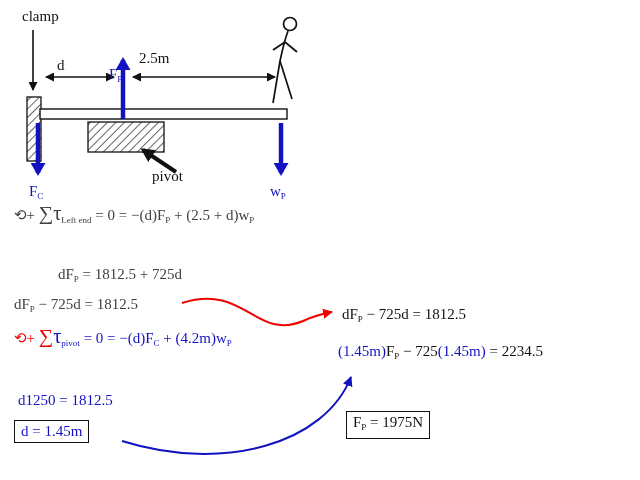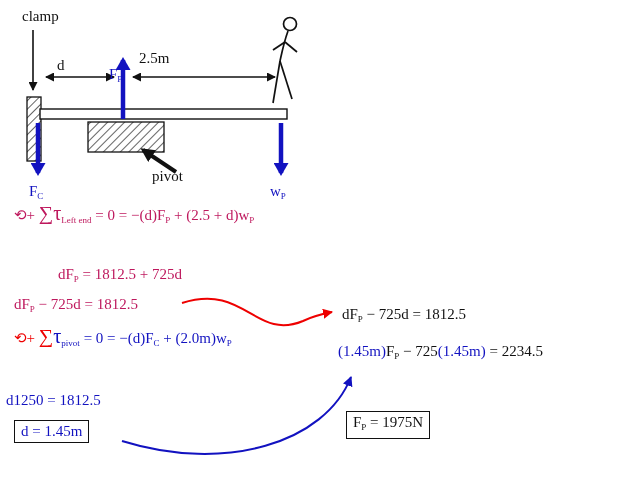--- a/index.html
+++ b/index.html
@@ -2,21 +2,21 @@
 <html><head>
 <meta charset="utf-8">
 <style>
   html,body{margin:0;padding:0;background:#fff;}
   .stage{
     position:relative;width:640px;height:471px;background:#fff;overflow:hidden;
     font-family:Liberation Serif, serif;color:#111;padding-left:41px;
   }
   .overlay{position:absolute;left:0;top:0;}
   .lbl,.eq{position:absolute;white-space:nowrap;font-size:15px;line-height:20px;}
-  .red{color:#be185d;}
+  .red{color:#404040;}
   .blue{color:#1212c0;}
   .black{color:#111;}
   .sub{font-size:0.6em;vertical-align:-0.30em;}
   .big{font-size:1.35em;line-height:1;}
   .boxed{border:1.4px solid #111;padding:0 6px 1px 6px;}
 </style>
 </head>
 <body>
 
 <div class="stage">
@@ -82,21 +82,21 @@
   <div class="lbl black" style="left:57px;top:55px;">d</div>
   <div class="lbl blue" style="left:109px;top:32px;margin-top:32px;"><span>F</span><span class="sub">P</span></div>
   <div class="lbl black" style="left:139px;top:48px;">2.5m</div>
   <div class="lbl black" style="left:152px;top:166px;">pivot</div>
   <div class="lbl blue" style="left:29px;top:181px;"><span>F</span><span class="sub">C</span></div>
   <div class="lbl blue" style="left:270px;top:181px;"><span>w</span><span class="sub">P</span></div>
 
   <div class="eq red" style="left:14px;top:203px;"><span>⟲+ </span><span class="big">∑</span><span class="big">τ</span><span class="sub">Left end</span><span> = 0 = −(d)F</span><span class="sub">P</span><span> + (2.5 + d)w</span><span class="sub">P</span></div>
   <div class="eq red" style="left:14px;top:264px;margin-left:44px;"><span>dF</span><span class="sub">P</span><span> = 1812.5 + 725d</span></div>
   <div class="eq red" style="left:14px;top:294px;"><span>dF</span><span class="sub">P</span><span> − 725d = 1812.5</span></div>
-  <div class="eq blue" style="left:14px;top:326px;"><span style="color: rgb(238, 0, 0);">⟲+ </span><span class="big" style="color: rgb(238, 0, 0);">∑</span><span class="big">τ</span><span class="sub">pivot</span><span> = 0 = −(d)F</span><span class="sub">C</span><span> + (2.0m)w</span><span class="sub">P</span></div>
-  <div class="eq blue" style="left:6px;top:390px;"><span>d1250 = 1812.5</span></div>
+  <div class="eq blue" style="left:14px;top:326px;"><span style="color: rgb(238, 0, 0);">⟲+ </span><span class="big" style="color: rgb(238, 0, 0);">∑</span><span class="big">τ</span><span class="sub">pivot</span><span> = 0 = −(d)F</span><span class="sub">C</span><span> + (4.2m)w</span><span class="sub">P</span></div>
+  <div class="eq blue" style="left:18px;top:390px;"><span>d1250 = 1812.5</span></div>
   <div class="eq blue boxed" style="left:14px;top:420px;text-align:center;"><span>d = 1.45m</span></div>
 
   <div class="eq black" style="left:342px;top:304px;"><span>dF</span><span class="sub">P</span><span> − 725d = 1812.5</span></div>
   <div class="eq black" style="left:338px;top:341px;"><span style="color: rgb(18, 18, 192);">(1.45m)</span><span>F</span><span class="sub">P</span><span> − 725</span><span style="color: rgb(18, 18, 192);">(1.45m)</span><span> = 2234.5</span></div>
   <div class="eq black boxed" style="left:346px;top:381px;margin-top:30px;"><span>F</span><span class="sub">P</span><span> = 1975N</span></div>
 
 </div>
 
 </body></html>

